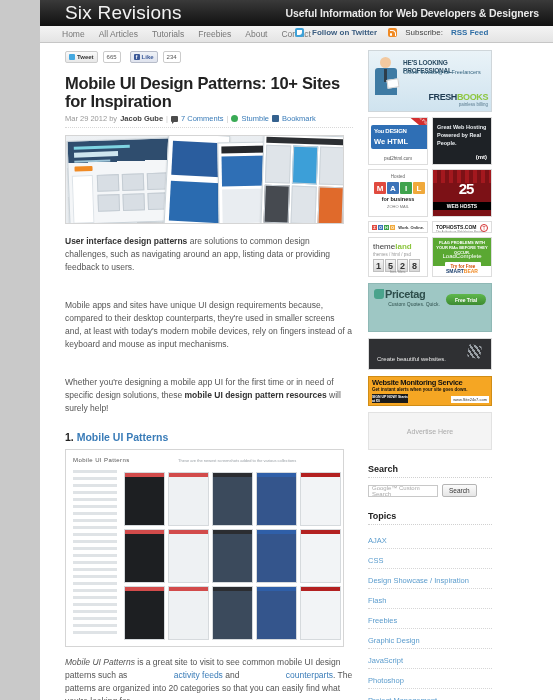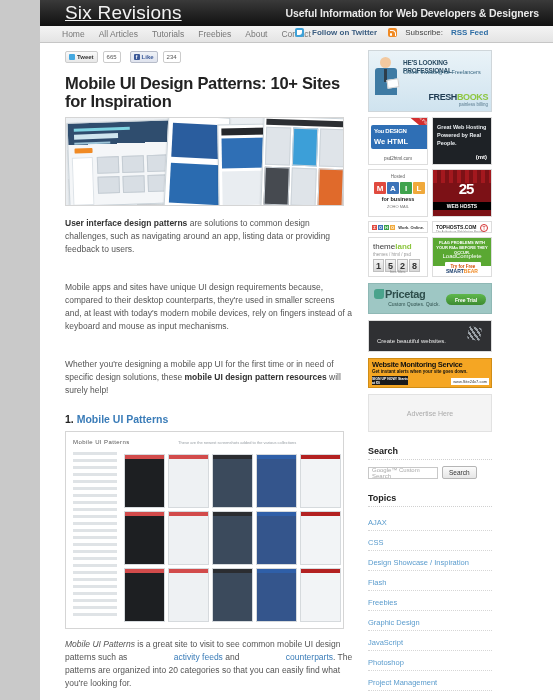--- a/index.html
+++ b/index.html
@@ -15,21 +15,21 @@
 
   
   .masthead {
     position:absolute; left:40px; top:0; width:513px; height:26px;
     background: linear-gradient(180deg,#3a3a3a 0%, #272727 45%, #111 100%);
     overflow:hidden;
   }
   .site-title {
     position:absolute; left:25px; top:2px;
     color:#f2f2f2; font-size:19px; letter-spacing:.2px;
-    font-family:"Liberation Sans", sans-serif; font-weight:400;text-decoration:underline;
+    font-family:"Liberation Sans", sans-serif; font-weight:400;
   }
   .tagline {
     position:absolute; right:14px; top:7px;
     color:#e9e9e9; font-size:10.5px; font-weight:bold;
     letter-spacing:-.1px;
   }
 
   
   .navbar {
     position:absolute; left:40px; top:26px; width:513px; height:17px;
@@ -247,21 +247,21 @@
   .c-theme .ff{position:absolute;left:0;right:0;bottom:2px;text-align:center;font-size:4px;color:#888;}
   .c-sb{ height:40px; background:#fff; }
   .c-sb .grn{position:absolute;left:0;top:0;right:0;height:28px;background:#5aa832;}
   .c-sb .grn .l1{position:absolute;left:0;right:0;top:2px;text-align:center;color:#fff;font-size:4px;font-weight:bold;line-height:5px;}
   .c-sb .grn .l2{position:absolute;left:0;right:0;top:15px;text-align:center;color:#fff;font-size:6px;}
   .c-sb .trial{position:absolute;left:12px;top:24px;width:36px;height:8px;background:#fff;border-radius:1px;
     color:#d24b00;font-size:4.5px;font-weight:bold;display:flex;align-items:center;justify-content:center;}
   .c-sb .br{position:absolute;left:0;right:0;bottom:2px;text-align:center;font-size:5px;color:#1a3d6b;font-weight:bold;}
   .c-sb .br em{color:#f08a24;font-style:normal;}
 
-  .ad-price { margin-top:6px; width:124px; height:31px; background:#9ec7c4; border:1px solid #8fb8b5; }
+  .ad-price { margin-top:6px; width:124px; height:49px; background:#9ec7c4; border:1px solid #8fb8b5; }
   .ad-price .pt{position:absolute;left:16px;top:4px;font-size:11px;color:#2e4f4c;font-weight:bold;letter-spacing:-.4px;}
   .ad-price .bird2{position:absolute;left:5px;top:5px;width:10px;height:10px;background:#4aa38c;border-radius:3px 0 3px 3px;}
   .ad-price .sub{position:absolute;left:12px;top:17px;right:44px;text-align:center;font-size:5px;color:#2e4f4c;line-height:6px;}
   .ad-price .trial{position:absolute;right:5px;top:10px;width:40px;height:11px;border-radius:6px;
     background:linear-gradient(180deg,#5fb84c,#3d8b31);color:#fff;font-size:5px;font-weight:bold;
     display:flex;align-items:center;justify-content:center;}
 
   .ad-sqsp { margin-top:6px; width:124px; height:32px; background:#2f3033; }
   .ad-sqsp .t{position:absolute;left:8px;top:17px;color:#e8e8e8;font-size:6px;}
   .ad-sqsp .mark{position:absolute;right:10px;top:6px;width:13px;height:13px;
@@ -334,20 +334,32 @@
         <div class="cnt">665</div>
         <div class="btn-fb share-sep">
           <span class="f">f</span>
           <span>Like</span>
         </div>
         <div class="cnt">234</div>
       </div>
 
       <h1 class="post-title">Mobile UI Design Patterns: 10+ Sites for Inspiration</h1>
 
+      <div class="byline">
+        <span>Mar 29 2012 by</span>
+        <b>Jacob Gube</b>
+        <span class="bar">|</span>
+        <span class="ic-comment"></span>
+        <a>7 Comments</a>
+        <span class="bar">|</span>
+        <span class="ic-stumble"></span>
+        <a>Stumble</a>
+        <span class="ic-bookmark"></span>
+        <a>Bookmark</a>
+      </div>
 
       <div class="hero">
         <div class="shot s1">
           <i class="tag"></i>
             <i class="tag2"></i>
             <i class="tag3"></i>
             <i class="btn"></i>
           <div class="sb"></div>
           <div class="thumbs">
               <i></i>

